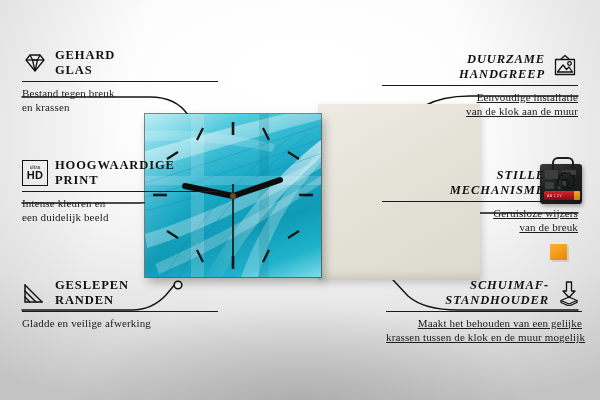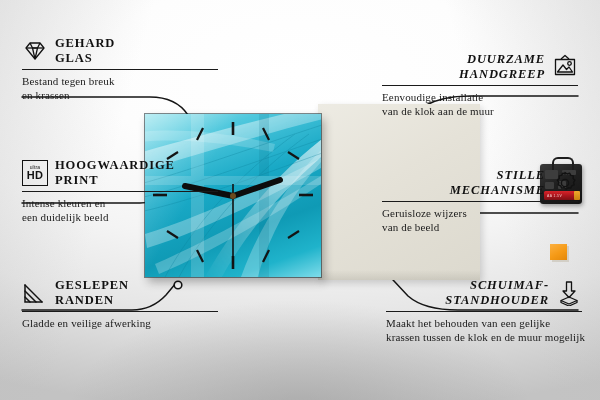--- a/index.html
+++ b/index.html
@@ -30,26 +30,26 @@
     font-size:12.5px;font-weight:bold;letter-spacing:.9px;line-height:1.18;
     color:#111;text-transform:uppercase;
   }
   .feat.right .title{text-align:right;}
   .feat .rule{
     height:0;border-top:1.2px solid #1a1a1a;margin:3px 0 4px 0;width:100%;
   }
   .feat .desc{
     font-size:11px;line-height:1.35;color:#1b1b1b;letter-spacing:.15px;
   }
-  .feat.right .desc{text-align:left;}
+  .feat.right .desc{text-align:right;text-decoration:underline;}
   .ico{width:26px;height:26px;flex:0 0 26px;display:block;}
   .ico svg{display:block;width:26px;height:26px;}
 
   
-  #f-glass{left:22px;top:36px;}
+  #f-glass{left:22px;top:48px;}
   #f-print{left:22px;top:158px;}
   #f-edges{left:22px;top:278px;}
   
   #f-handle{left:382px;top:52px;width:196px;}
   #f-mech{left:382px;top:168px;width:196px;}
   #f-foam{left:386px;top:278px;width:196px;}
 
   
   .hdbadge{
     width:26px;height:26px;border:1.6px solid #121212;box-sizing:border-box;
@@ -329,21 +329,21 @@
         </svg>
       </span>
       <div class="title">
         <div>STILLE</div>
         <div class="nowrap">MECHANISME</div>
       </div>
     </div>
     <div class="rule"></div>
     <div class="desc">
       <div>Geruisloze wijzers</div>
-      <div>van de beeld</div>
+      <div>van de breuk</div>
     </div>
   </div>
 
   <div class="feat right" id="f-foam">
     <div class="head">
       <span class="ico">
         <svg viewBox="0 0 26 26" fill="none" stroke="#121212" stroke-width="1.3" stroke-linejoin="round">
           <path d="M10.5 2 L15.5 2 L15.5 11 L19 11 L13 17.5 L7 11 L10.5 11 Z"></path>
           <path d="M5 20.5 L13 17 L21 20.5 L13 24 Z"></path>
           <path d="M5 20.5 L5 22.5 L13 26 L21 22.5 L21 20.5"></path>

